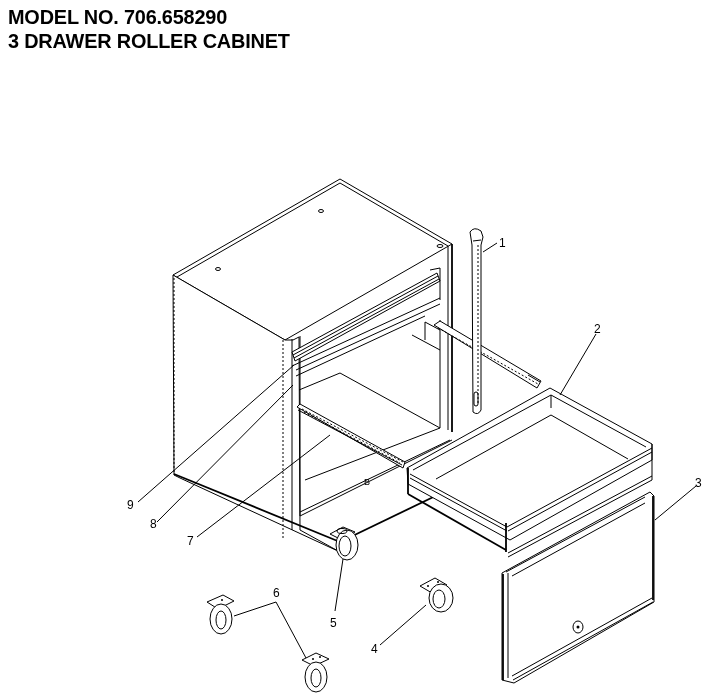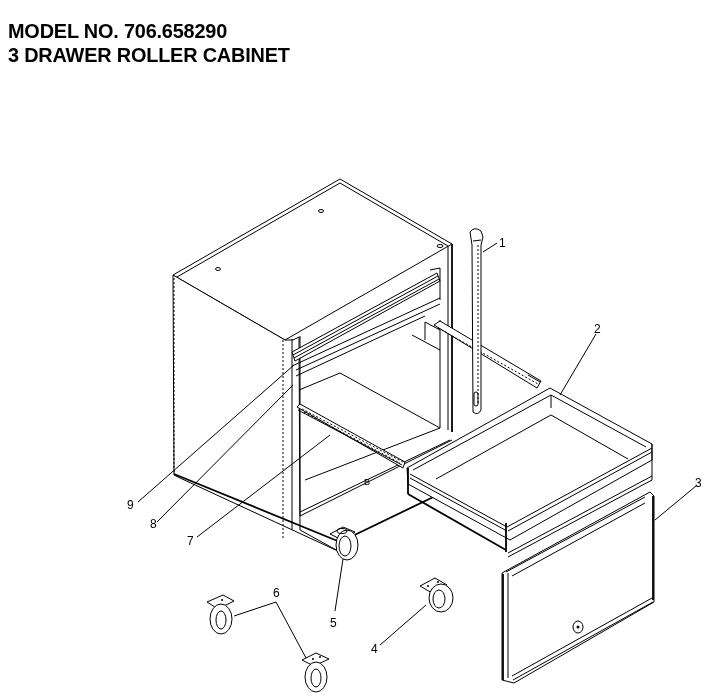--- a/index.html
+++ b/index.html
@@ -1,17 +1,17 @@
 <!DOCTYPE html>
 <html><head>
   <meta charset="utf-8">
   <style>
     html, body { margin: 0; padding: 0; background: #ffffff; }
     body { width: 720px; height: 699px; position: relative; overflow: hidden; font-family: "Liberation Sans", sans-serif; }
-    .title-block { position: absolute; left: 8px; top: 19px; }
+    .title-block { position: absolute; left: 8px; top: 5px; }
     .title-line { font-family: "Liberation Sans", sans-serif; font-weight: bold; font-size: 20.5px; line-height: 24px; color: #000; letter-spacing: -0.2px; white-space: nowrap; transform: scaleX(0.97); transform-origin: left; }
     svg.diagram { position: absolute; left: 0; top: 0; }
     .callout-label { font-family: "Liberation Sans", sans-serif; font-size: 12px; fill: #000; }
     .ln { stroke: #000; fill: none; stroke-width: 1; }
     .lnb { stroke: #000; fill: none; stroke-width: 1.8; }
     .lnd { stroke: #000; fill: none; stroke-width: 1; stroke-dasharray: 2 2; }
     .fillw { fill: #fff; stroke: #000; stroke-width: 1; }
   </style>
 </head>
 <body>

